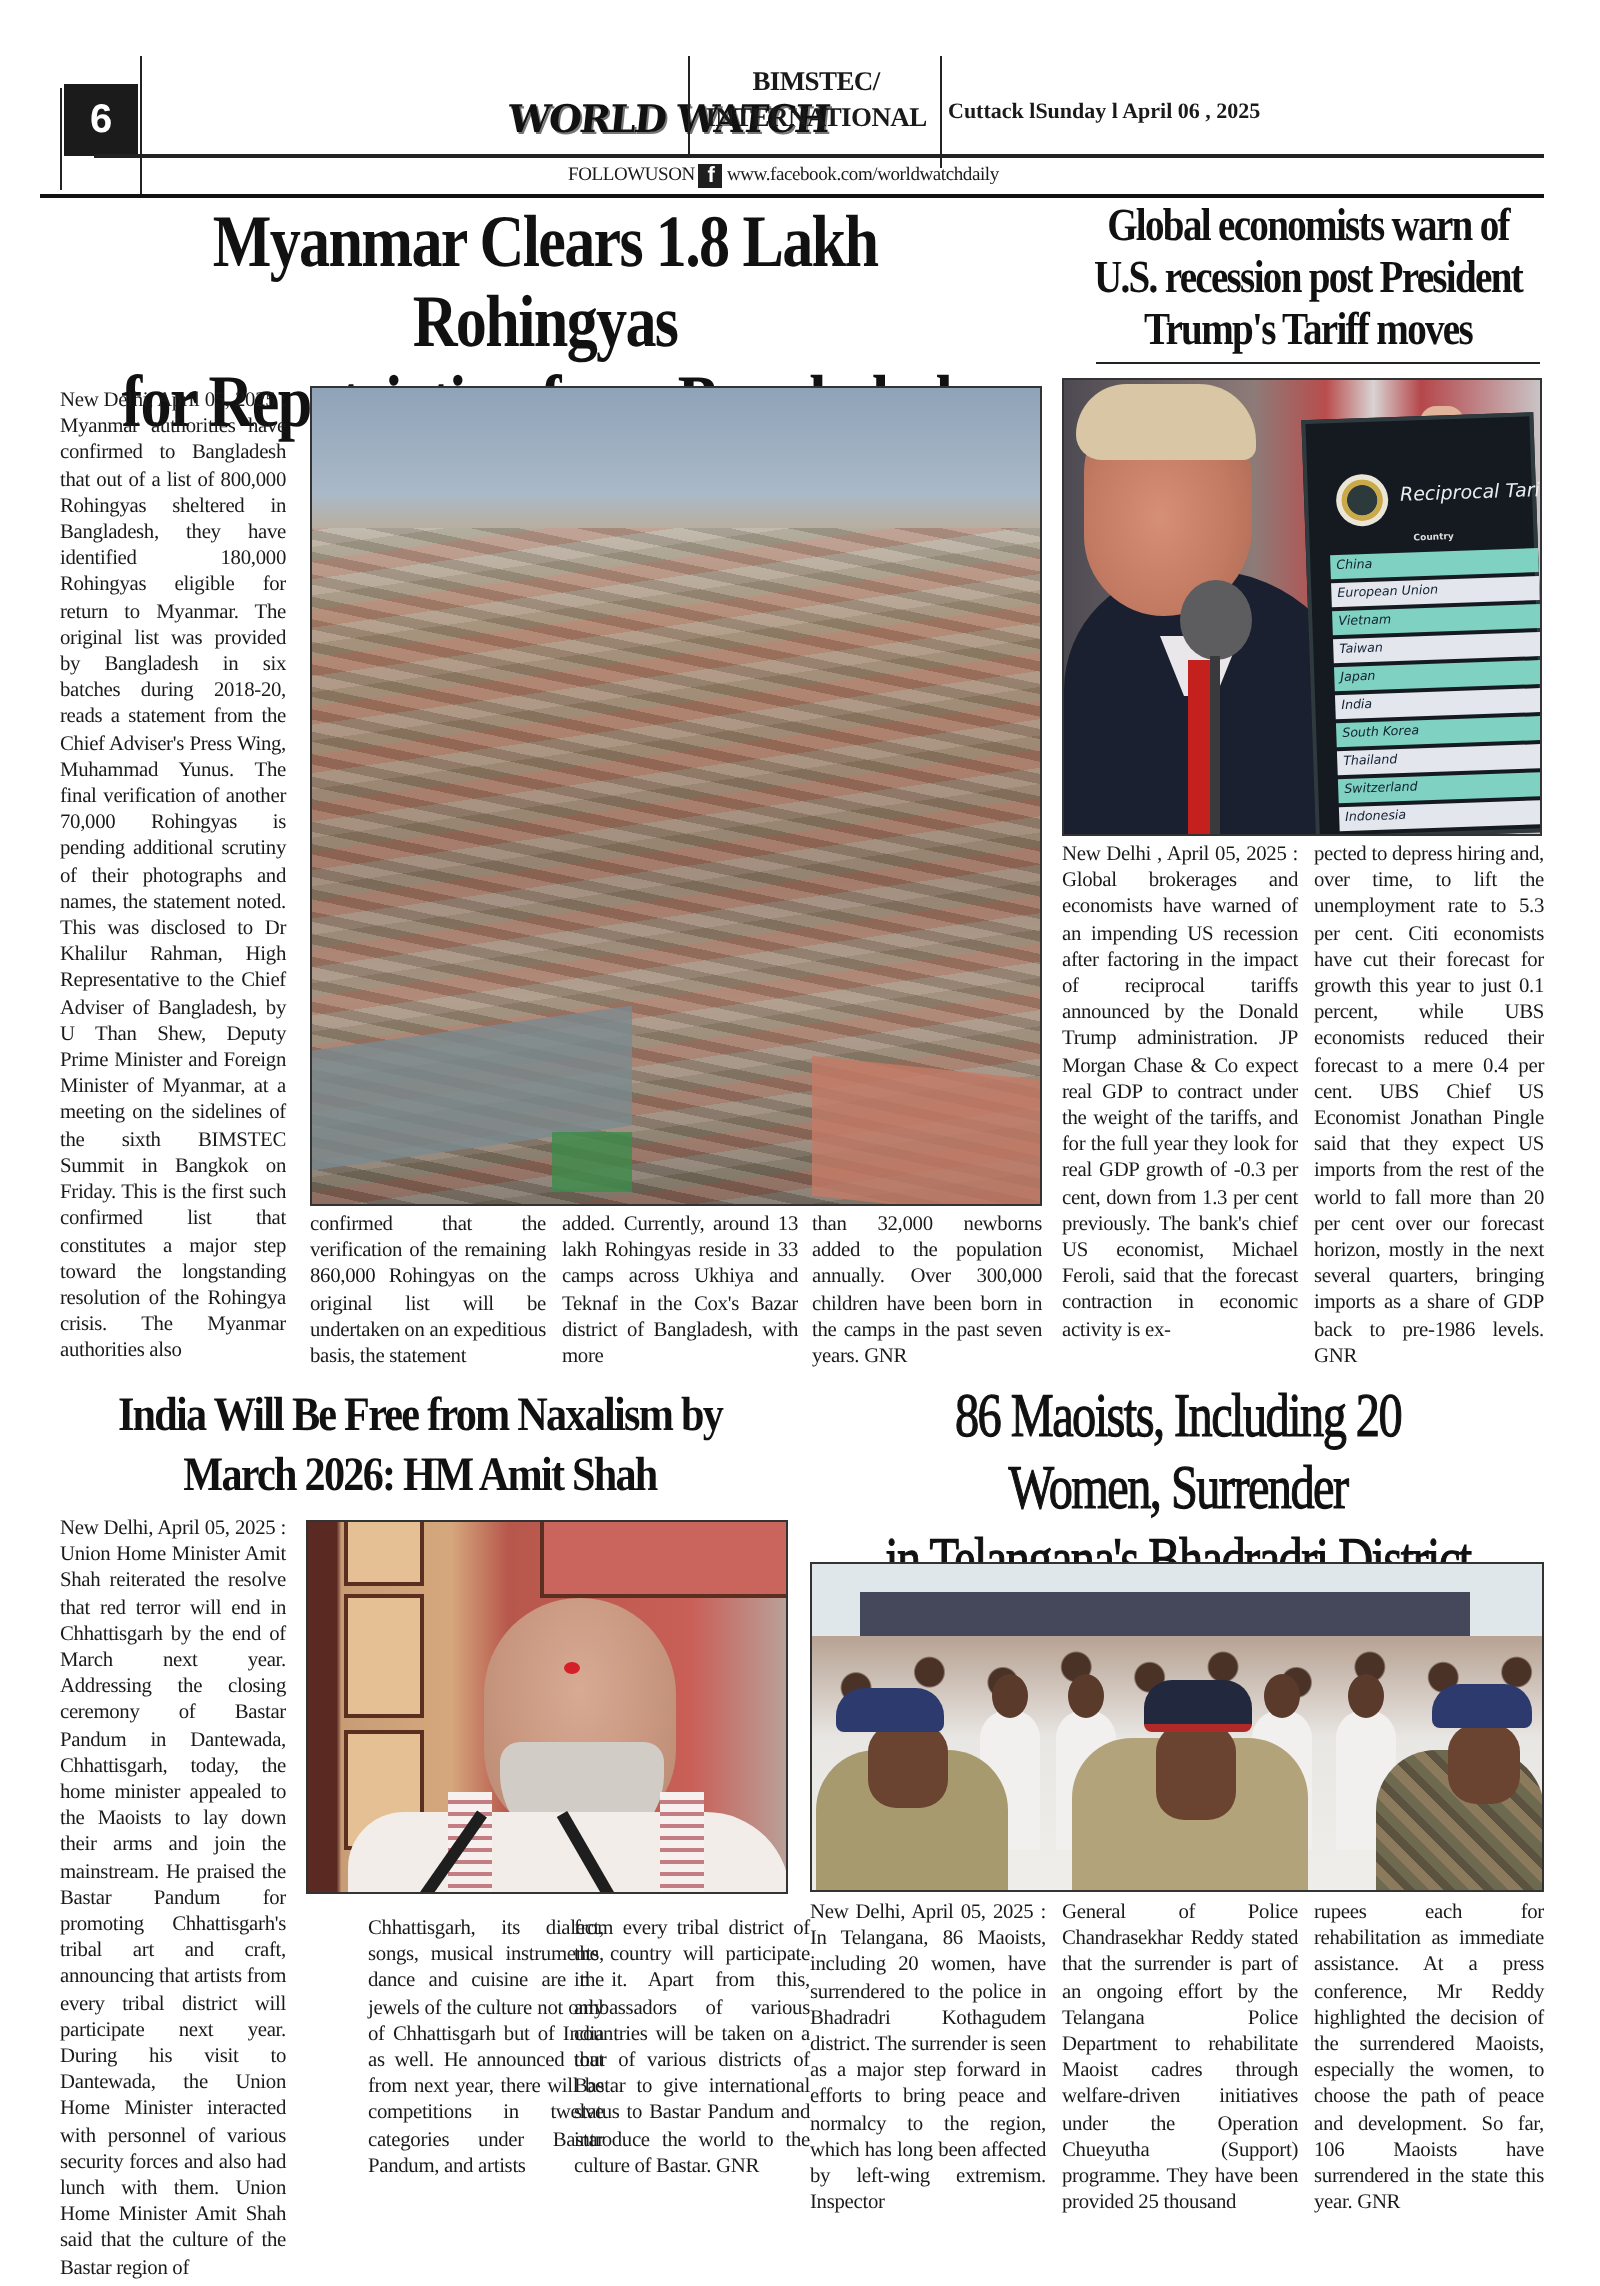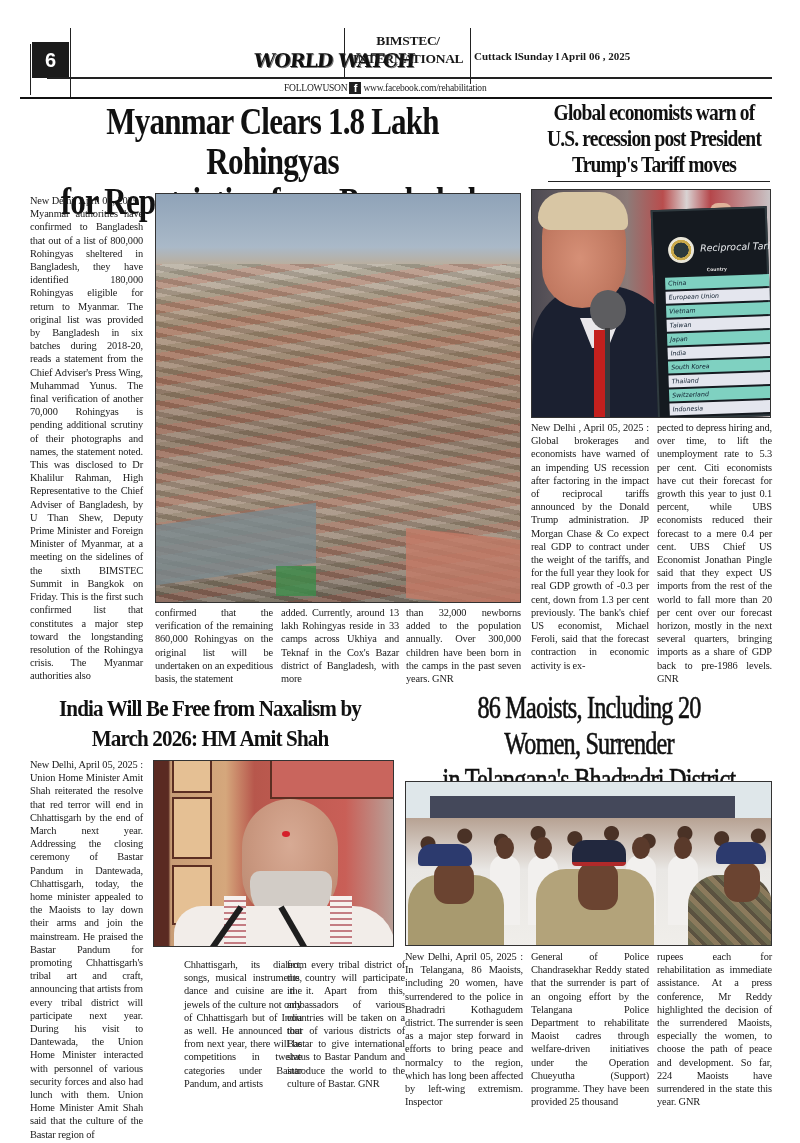--- a/index.html
+++ b/index.html
@@ -108,21 +108,21 @@
   <div class="section-label">
     <div>BIMSTEC/</div>
     <div>INTERNATIONAL</div>
   </div>
   <div class="mast-divider-2"></div>
   <div class="dateline">Cuttack lSunday l April  06  , 2025</div>
   <div class="mast-rule"></div>
   <div class="follow">
     <span>FOLLOWUSON</span>
     <span class="fb-icon">f</span>
-    <span>www.facebook.com/rehabilitation</span>
+    <span>www.facebook.com/worldwatchdaily</span>
   </div>
   <div class="mast-rule-bottom"></div>
 </div>
 
 <div>
   <h1 class="hl hl-main">
     <div>Myanmar Clears 1.8 Lakh Rohingyas</div>
     <div>for Repatriation from Bangladesh</div>
   </h1>
   <div class="col" style="left:30px; top:194px; width:113px;">New Delhi, April 05, 2025 : Myanmar authorities have confirmed to Bangladesh that out of a list of 800,000 Rohingyas sheltered in Bangladesh, they have identified 180,000 Rohingyas eligible for return to Myanmar. The original list was provided by Bangladesh in six batches during 2018-20, reads a statement from the Chief Adviser's Press Wing, Muhammad Yunus. The final verification of another 70,000 Rohingyas is pending additional scrutiny of their photographs and names, the statement noted. This was disclosed to Dr Khalilur Rahman, High Representative to the Chief Adviser of Bangladesh, by U Than Shew, Deputy Prime Minister and Foreign Minister of Myanmar, at a meeting on the sidelines of the sixth BIMSTEC Summit in Bangkok on Friday. This is the first such confirmed list that constitutes a major step toward the longstanding resolution of the Rohingya crisis. The Myanmar authorities also</div>
@@ -216,14 +216,14 @@
     <div class="m-cap" style="left:12px; top:62px; width:54px; height:22px; background:#2c3a6e;"></div>
     <div class="m-officer" style="left:130px; width:118px; height:76px; background:#b3a37a;"></div>
     <div class="m-face" style="left:172px; top:80px; width:40px; height:48px;"></div>
     <div class="m-cap" style="left:166px; top:58px; width:54px; height:26px; background:#22283e; border-bottom:4px solid #b02a2a;"></div>
     <div class="m-officer" style="left:282px; width:84px; height:70px; background:repeating-linear-gradient(45deg,#6d6a4f 0 5px,#8b7a5c 5px 10px,#5b5240 10px 14px);"></div>
     <div class="m-face" style="left:318px; top:80px; width:36px; height:40px;"></div>
     <div class="m-cap" style="left:310px; top:60px; width:50px; height:22px; background:#2c3a6e;"></div>
   </div>
   <div class="col" style="left:405px; top:950px; width:118px;">New Delhi, April 05, 2025 : In Telangana, 86 Maoists, including 20 women, have surrendered to the police in Bhadradri Kothagudem district. The surrender is seen as a major step forward in efforts to bring peace and normalcy to the region, which has long been affected by left-wing extremism. Inspector</div>
   <div class="col" style="left:531px; top:950px; width:118px;font-family:Liberation Serif, serif;">General of Police Chandrasekhar Reddy stated that the surrender is part of an ongoing effort by the Telangana Police Department to rehabilitate Maoist cadres through welfare-driven initiatives under the Operation Chueyutha (Support) programme. They have been provided 25 thousand</div>
-  <div class="col" style="left:657px; top:950px; width:115px;">rupees each for rehabilitation as immediate assistance. At a press conference, Mr Reddy highlighted the decision of the surrendered Maoists, especially the women, to choose the path of peace and development. So far, 224 Maoists have surrendered in the state this year. GNR</div>
+  <div class="col" style="left:657px; top:950px; width:115px;">rupees each for rehabilitation as immediate assistance. At a press conference, Mr Reddy highlighted the decision of the surrendered Maoists, especially the women, to choose the path of peace and development. So far, 106 Maoists have surrendered in the state this year. GNR</div>
 </div>
 
 </body></html>

